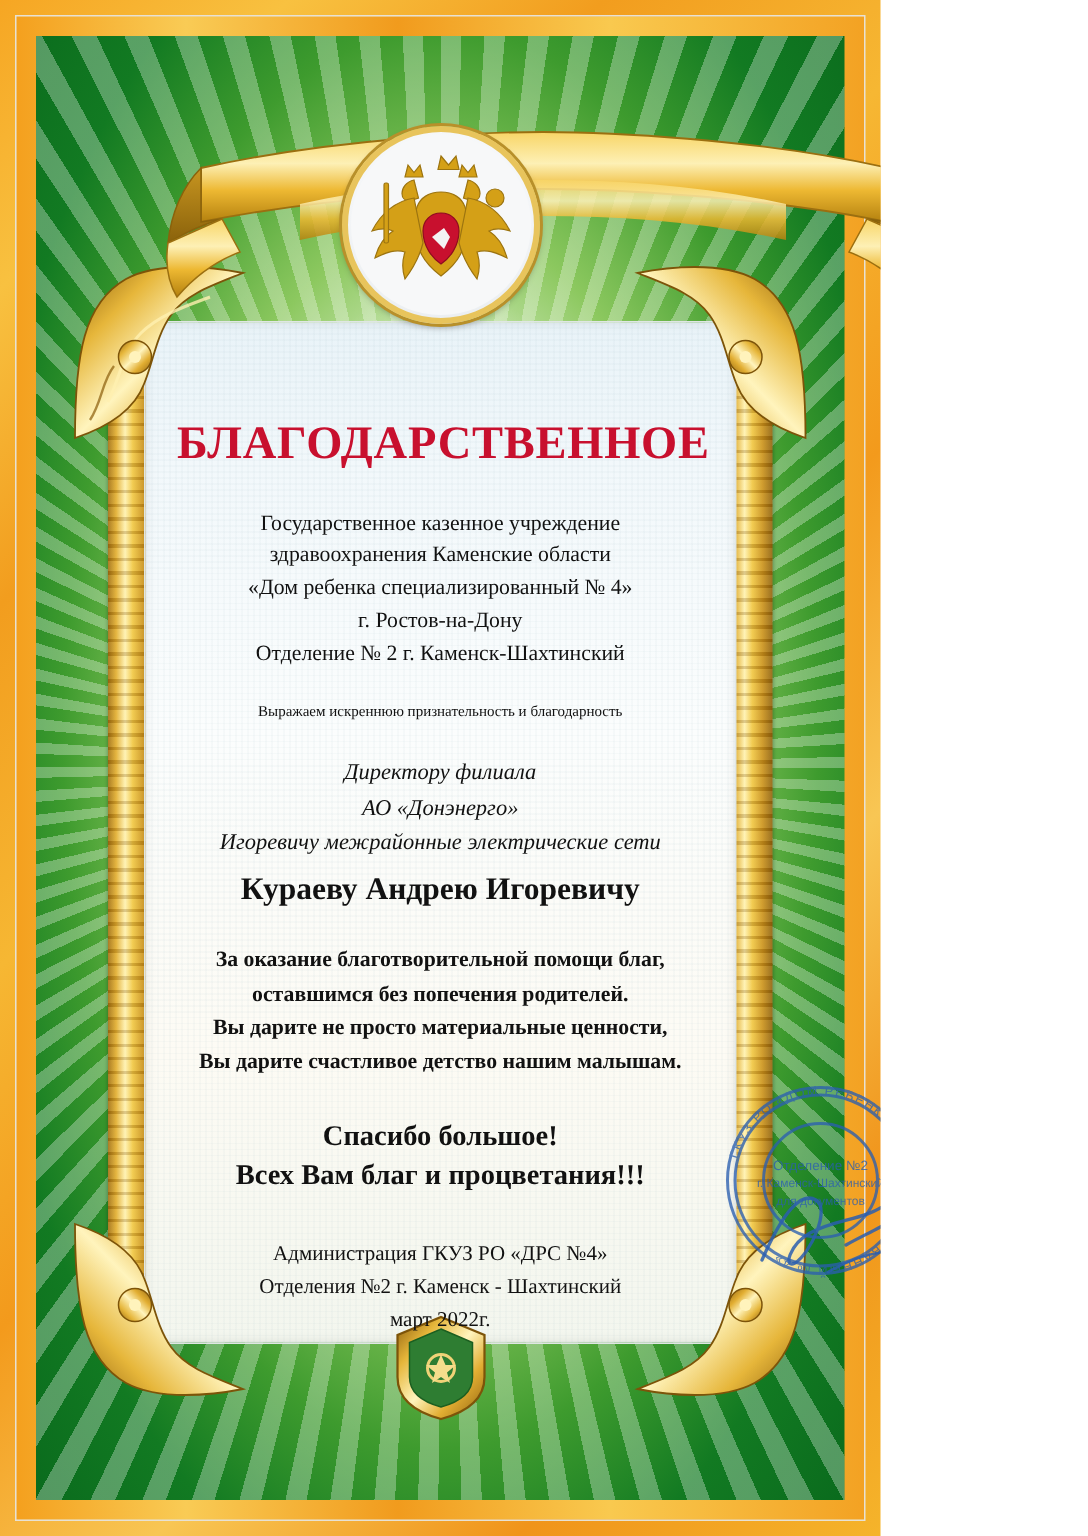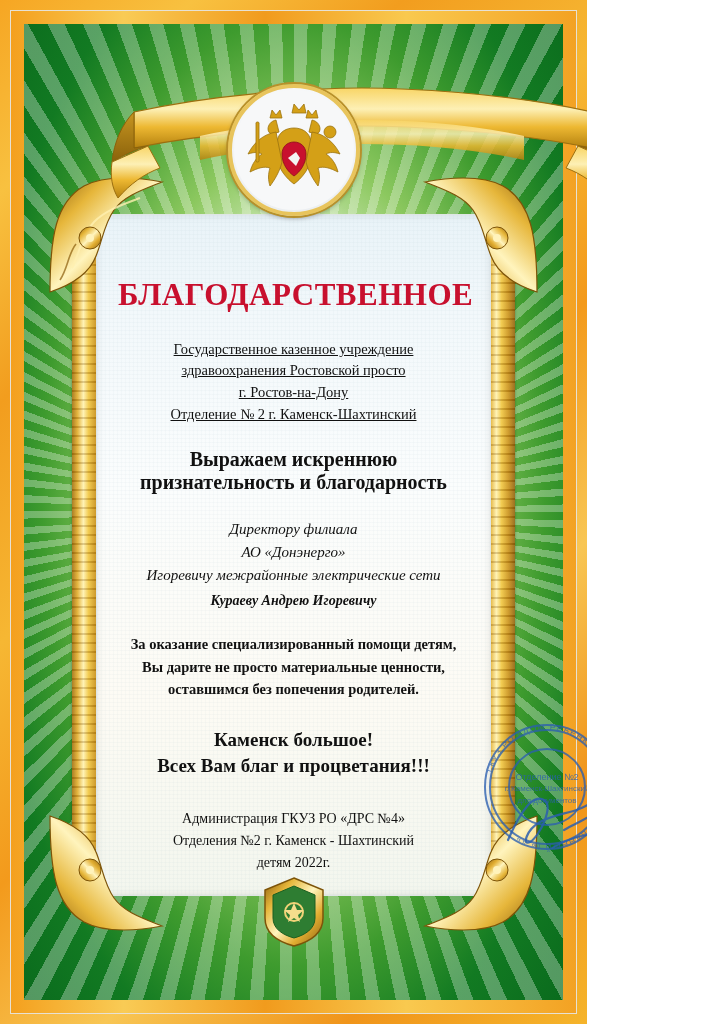--- a/index.html
+++ b/index.html
@@ -151,41 +151,39 @@
     font-size: 31px;
     line-height: 1.12;
     letter-spacing: 0.5px;
     margin: 24px 0 0 0;
   }
   .org {
     margin-top: 26px;
     font-size: 14.5px;
     line-height: 1.5;
     color: #111;
-    text-decoration: underline;
   }
   .gratitude {
     margin-top: 22px;
-    font-weight: bold;
-    font-size: 20px;
+    font-weight: normal;
+    font-size: 10px;
     color: #111;
   }
   .recipient {
     margin-top: 24px;
     font-style: italic;
     font-weight: normal;
     font-size: 15px;
     line-height: 1.55;
     color: #111;
   }
   .recipient-name {
     margin-top: 6px;
-    font-style: italic;
     font-weight: bold;
-    font-size: 14px;
+    font-size: 21px;
     color: #111;
   }
   .reason {
     margin-top: 24px;
     font-weight: bold;
     font-size: 14.5px;
     line-height: 1.55;
     color: #111;
   }
   .thanks {
@@ -336,50 +334,52 @@
   </div>
 
   <div class="content">
 
     <div class="title">
       <div>БЛАГОДАРСТВЕННОЕ</div>
     </div>
 
     <div class="org">
       <div>Государственное казенное учреждение</div>
-      <div>здравоохранения Ростовской просто</div>
+      <div>здравоохранения Каменские области</div>
+      <div>«Дом ребенка специализированный № 4»</div>
       <div>г. Ростов-на-Дону</div>
       <div>Отделение № 2  г. Каменск-Шахтинский</div>
     </div>
 
     <div class="gratitude">Выражаем искреннюю признательность и благодарность</div>
 
     <div class="recipient">
       <div>Директору филиала</div>
       <div>АО «Донэнерго»</div>
       <div>Игоревичу межрайонные электрические сети</div>
     </div>
 
     <div class="recipient-name">Кураеву Андрею Игоревичу</div>
 
     <div class="reason">
-      <div>За оказание специализированный помощи детям,</div>
+      <div>За оказание благотворительной помощи благ,</div>
+      <div>оставшимся без попечения родителей.</div>
       <div>Вы дарите не просто материальные ценности,</div>
-      <div>оставшимся без попечения родителей.</div>
+      <div>Вы дарите счастливое детство нашим малышам.</div>
     </div>
 
     <div class="thanks">
-      <div>Каменск большое!</div>
+      <div>Спасибо большое!</div>
       <div>Всех Вам благ и процветания!!!</div>
     </div>
 
     <div class="signature">
       <div>Администрация ГКУЗ РО «ДРС №4»</div>
       <div>Отделения №2  г. Каменск - Шахтинский</div>
-      <div>детям  2022г.</div>
+      <div>март  2022г.</div>
     </div>
 
   </div>
 
   <div class="stamp">
     <svg viewBox="0 0 142 142" xmlns="http://www.w3.org/2000/svg" aria-hidden="true">
       <defs>
         <path id="arcOuter" d="M71,71 m-57,0 a57,57 0 1,1 114,0 a57,57 0 1,1 -114,0"></path>
       </defs>
       <g fill="none" stroke="#2b5fb0" stroke-width="2">

